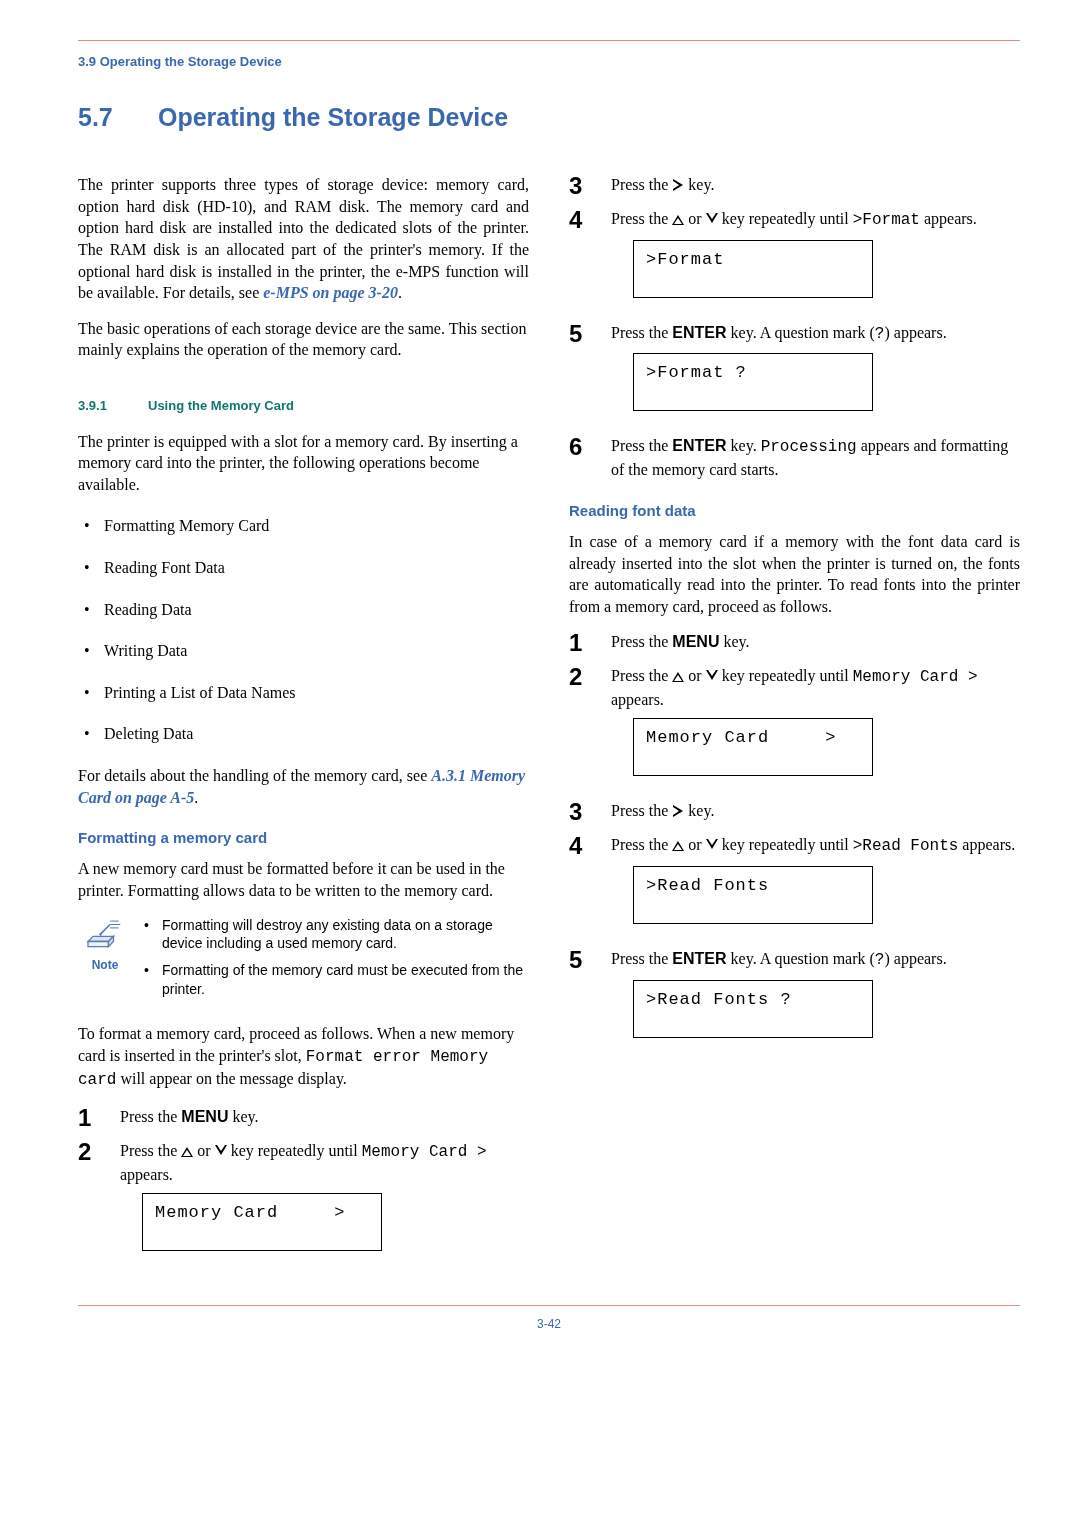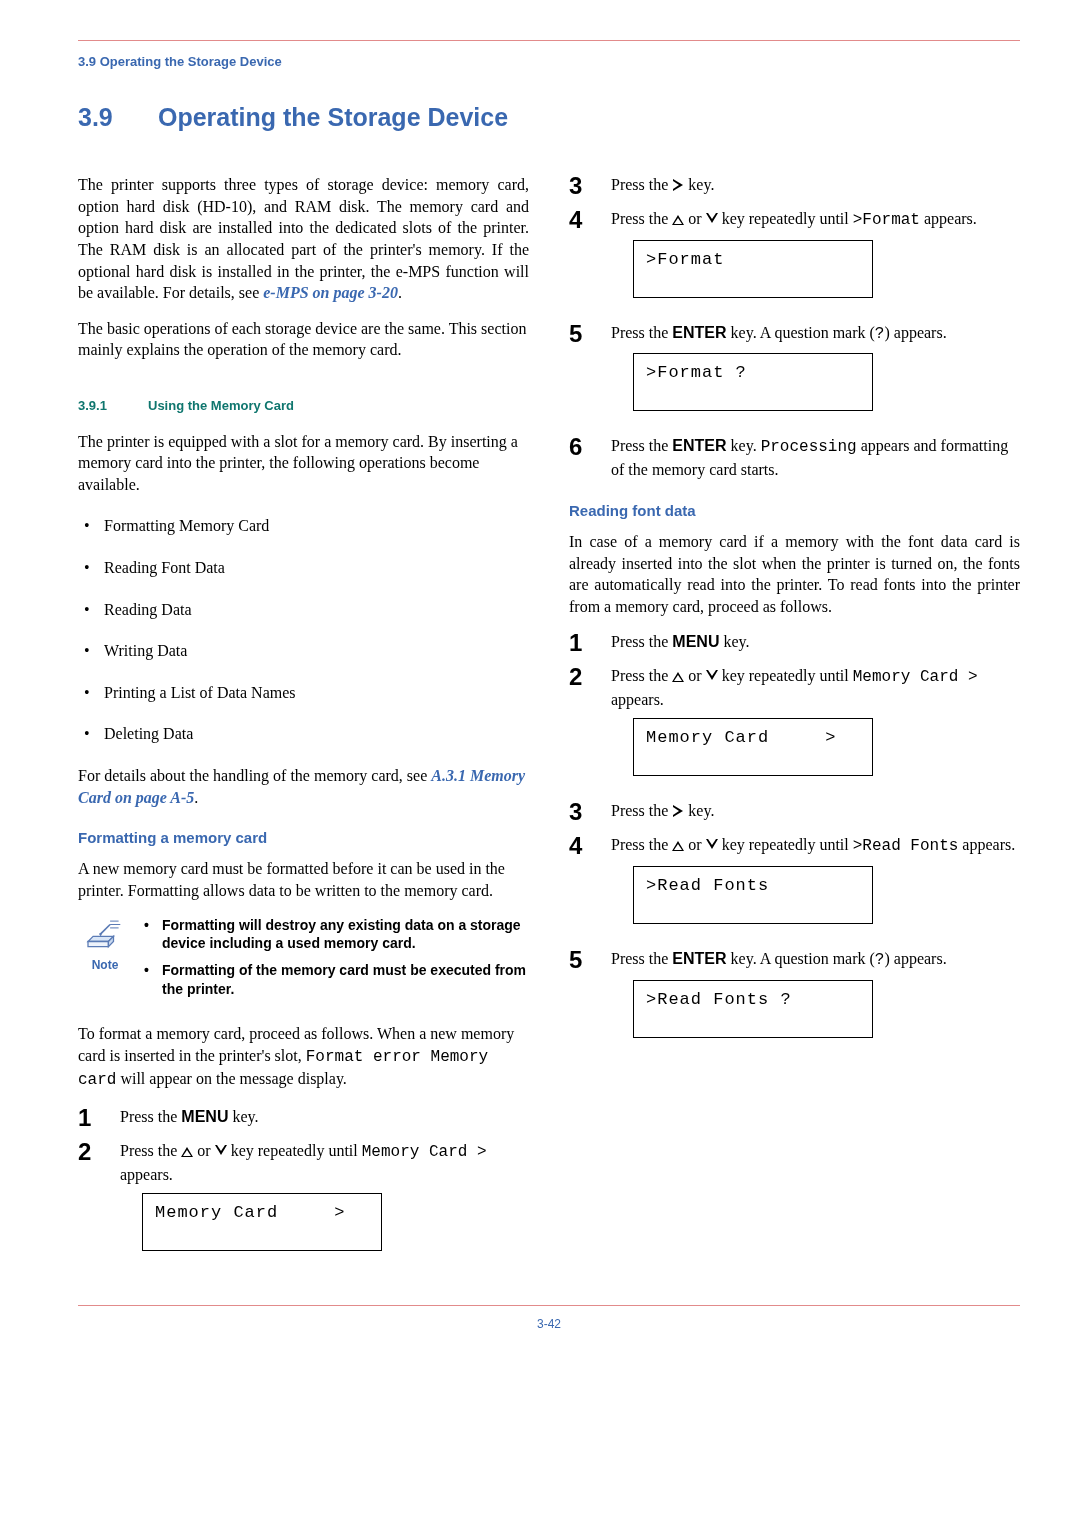--- a/index.html
+++ b/index.html
@@ -73,21 +73,21 @@
     flex: 0 0 54px;
     display: flex; flex-direction: column; align-items: center;
   }
   .note-icon svg { width: 42px; height: 34px; }
   .note-label {
     color: #3a68b0; font-family: Arial, Helvetica, sans-serif;
     font-size: 12px; font-weight: bold; margin-top: 2px;
   }
   .note-body {
     font-family: Arial, Helvetica, sans-serif;
-    font-weight: bold; font-size: 14px;
+    font-weight: normal; font-size: 14px;
   }
   .note-body ul { list-style: none; padding: 0; margin: 0; }
   .note-body ul li { position: relative; padding-left: 18px; margin-bottom: 8px; }
   .note-body ul li::before { content: "•"; position: absolute; left: 0; top: 0; }
 
   .mono, .code { font-family: "Courier New", Courier, monospace; }
 
   .step { display: flex; gap: 18px; margin-bottom: 10px; }
   .step-num {
     font-family: Arial, Helvetica, sans-serif;
@@ -153,21 +153,21 @@
   .bottom-rule { border-top: 1px solid #e28b8b; margin-top: 30px; margin-bottom: 10px; }
   .pageno { text-align: center; color: #3a68b0; font-family: Arial, Helvetica, sans-serif; font-size: 12px; }
 </style>
 </head>
 <body>
 
 <div class="top-rule"></div>
 <div class="running-head">3.9 Operating the Storage Device</div>
 
 <div class="h1">
-  <span class="secnum">3.9</span><span>Operating the Storage Device</span>
+  <span class="secnum">5.7</span><span>Operating the Storage Device</span>
 </div>
 
 <div class="cols">
 
   <div class="col-l">
 
     <p class="body">
       <span>The printer supports three types of storage device: memory card, option hard disk (HD-10), and RAM disk. The memory card and option hard disk are installed into the dedicated slots of the printer. The RAM disk is an allocated part of the printer's memory. If the optional hard disk is installed in the printer, the e-MPS function will be available. For details, see </span><span class="link">e-MPS on page 3-20</span><span>.</span>
     </p>
 

